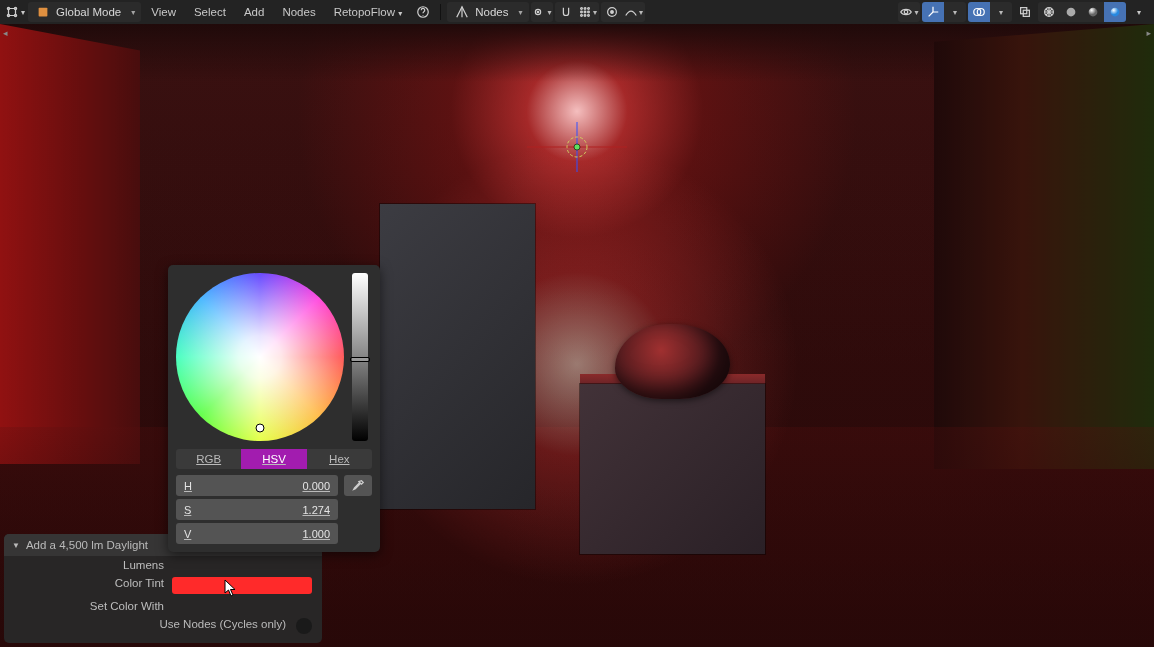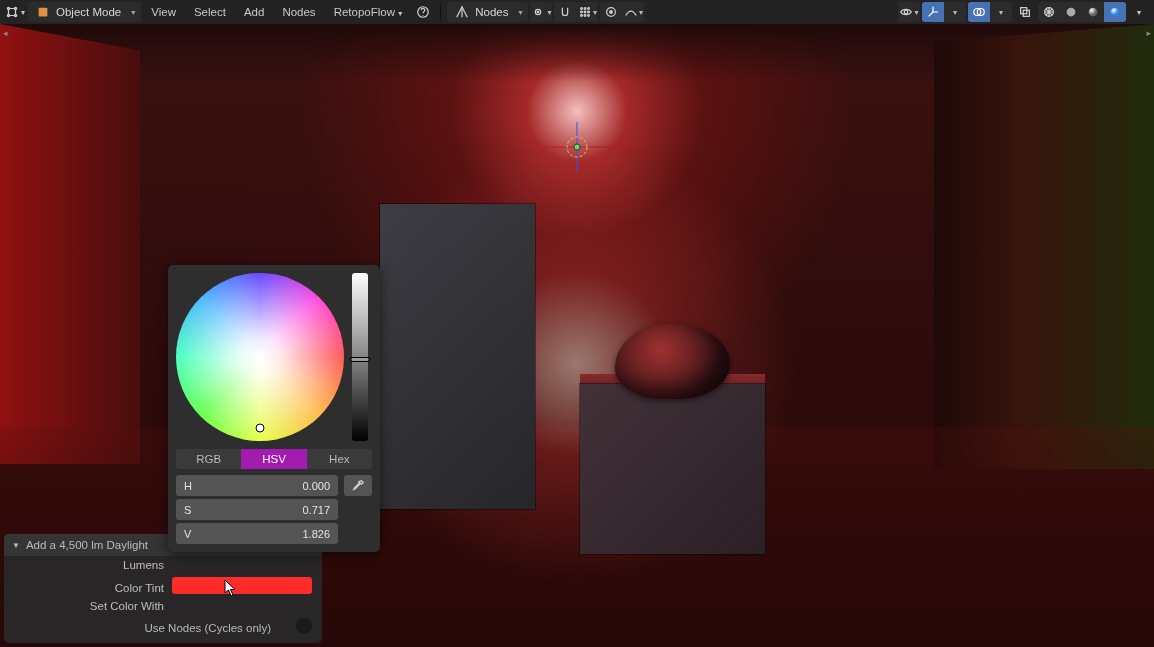--- a/index.html
+++ b/index.html
@@ -30,29 +30,29 @@
 .box-top  { position:absolute; left:580px; top:350px; width:185px; height:16px; background: linear-gradient(180deg, #8a2a2a 0%, #5a2025 100%); }
 .monkey   { position:absolute; left:615px; top:300px; width:115px; height:75px; background: radial-gradient(circle at 40% 35%, #a03030 0%, #3a1418 70%); border-radius: 48% 50% 45% 42% / 60% 55% 48% 42%; box-shadow: inset -12px -10px 20px rgba(0,0,0,0.6), 0 2px 6px rgba(0,0,0,0.5); }
 .light-glow { position:absolute; left:50%; top:80px; transform:translateX(-50%); width:520px; height:520px; background: radial-gradient(circle, rgba(255,230,210,0.5) 0%, rgba(250,60,60,0.25) 25%, transparent 60%); border-radius:50%; pointer-events:none; mix-blend-mode: screen; }
 .cursor3d { position:absolute; left:50%; top:98px; transform:translateX(-50%); pointer-events:none; }
 .cursor3d svg { display:block; }
 
 
 .op-panel { position:absolute; left:4px; bottom:4px; width:318px; background: rgba(40,40,40,0.94); border-radius:5px; overflow:hidden; padding-bottom:6px; z-index:2; }
 .op-header { display:flex; align-items:center; gap:6px; padding:5px 8px; background: rgba(55,55,55,0.9); }
 .op-header .tri { font-size:8px; }
-.op-row { display:flex; align-items:flex-end; padding:3px 10px; gap:8px; }
+.op-row { display:flex; align-items:flex-start; padding:3px 10px; gap:8px; }
 .op-row .lbl { flex:0 0 150px; text-align:right; color:#bdbdbd; }
 .color-swatch { flex:1; height:17px; background:#ff2a2a; border-radius:3px; position:relative; }
 .mouse-cursor { position:absolute; left:52px; top:2px; }
 .op-check { width:16px; height:16px; border-radius:50%; background:#1a1a1a; display:inline-flex; align-items:center; justify-content:center; }
 .op-check.on { background:#4672b4; }
 
 
-.picker { position:absolute; left:168px; bottom:95px; width:212px; background:#2e2e2e; border-radius:5px; box-shadow:0 3px 12px rgba(0,0,0,0.55); padding:8px; z-index:3; }
+.picker { position:absolute; left:168px; bottom:95px; width:212px; background:#2e2e2e; border-radius:5px; box-shadow:0 3px 12px rgba(0,0,0,0.55); padding:8px; z-index:3;text-decoration:underline; }
 .picker-top { display:flex; gap:8px; align-items:center; margin-bottom:8px; }
 .color-wheel { width:168px; height:168px; border-radius:50%; position:relative; background: conic-gradient(from 90deg, #ff5c5c, #ffbd4d, #e6ff4d, #66ff4d, #4dffc1, #4db8ff, #6a4dff, #ff4de0, #ff5c5c); }
 .color-wheel::after { content:""; position:absolute; inset:0; border-radius:50%; background: radial-gradient(circle, #ffffff 0%, rgba(255,255,255,0.85) 18%, rgba(255,255,255,0) 70%); }
 .wheel-dot { position:absolute; left:50%; top:92%; transform:translate(-50%,-50%); width:9px; height:9px; border-radius:50%; border:1.5px solid #000; background:#fff; z-index:2; }
 .value-slider { width:16px; height:168px; border-radius:3px; background:linear-gradient(180deg, #ffffff 0%, #7a7a7a 55%, #000 100%); position:relative; }
 .value-thumb { position:absolute; left:-2px; right:-2px; top:50%; height:5px; border:1px solid #000; border-radius:2px; background:rgba(255,255,255,0.2); }
 .tabs { display:flex; border-radius:3px; overflow:hidden; margin-bottom:6px; }
 .tab { flex:1; text-align:center; padding:4px 0; background:#3a3a3a; }
 .tab.active { background:#a21caf; color:#fff; }
 .picker-fields { display:flex; gap:6px; }
@@ -81,21 +81,21 @@
         <circle cx="4" cy="12" r="1.3"></circle>
         <circle cx="12" cy="12" r="1.3"></circle>
         <path d="M4 4 L12 4 M12 4 L12 12 M12 12 L4 12 M4 12 L4 4"></path>
       </svg>
     <span style="font-size:8px; margin-left:2px;">▾</span>
   </div>
   <div class="hdr-dropdown">
     <svg class="ic-fill" viewBox="0 0 16 16">
         <rect x="3" y="3" width="10" height="10" rx="1" fill="#e09040"></rect>
       </svg>
-    <span>Object Mode</span>
+    <span>Global Mode</span>
     <span class="chev">▾</span>
   </div>
   <span class="hdr-text">View</span>
   <span class="hdr-text">Select</span>
   <span class="hdr-text">Add</span>
   <span class="hdr-text">Nodes</span>
   <span class="hdr-text">
     <span>RetopoFlow</span> <span style="font-size:8px;">▾</span>
   </span>
   <span class="hdr-icon">
@@ -278,21 +278,21 @@
       <div class="color-swatch">
         <svg class="mouse-cursor" width="14" height="18" viewBox="0 0 14 18">
             <path d="M1 1 L1 14 L4.5 11 L7 17 L9 16 L6.5 10.5 L11 10.5 Z" fill="#fff" stroke="#000" stroke-width="1"></path>
           </svg>
       </div>
     </div>
     <div class="op-row">
       <span class="lbl">Set Color With</span>
       <span style="flex:1"></span>
     </div>
-    <div class="op-row" style="justify-content:flex-end; gap:25px;margin-left:24px;">
+    <div class="op-row" style="justify-content:flex-end; gap:10px;margin-left:24px;">
       <span>Use Nodes (Cycles only)</span>
       <span class="op-check"></span>
     </div>
   </div>
 
   <div class="picker">
     <div class="picker-top">
       <div class="color-wheel">
         <div class="wheel-dot"></div>
       </div>
@@ -306,25 +306,25 @@
       <div class="tab">Hex</div>
     </div>
     <div class="picker-fields">
       <div class="fld-col">
         <div class="num-field">
           <span>H</span>
           <span>0.000</span>
         </div>
         <div class="num-field">
           <span>S</span>
-          <span>0.717</span>
+          <span>1.274</span>
         </div>
         <div class="num-field">
           <span>V</span>
-          <span>1.826</span>
+          <span>1.000</span>
         </div>
       </div>
       <div class="eyedrop">
         <svg class="ic" viewBox="0 0 16 16">
             <path d="M12 2 l2 2 l-2 2 l-1 -1 l-6 6 l-2 1 l1 -2 l6 -6 l-1 -1 z"></path>
           </svg>
       </div>
     </div>
   </div>
 </div>

